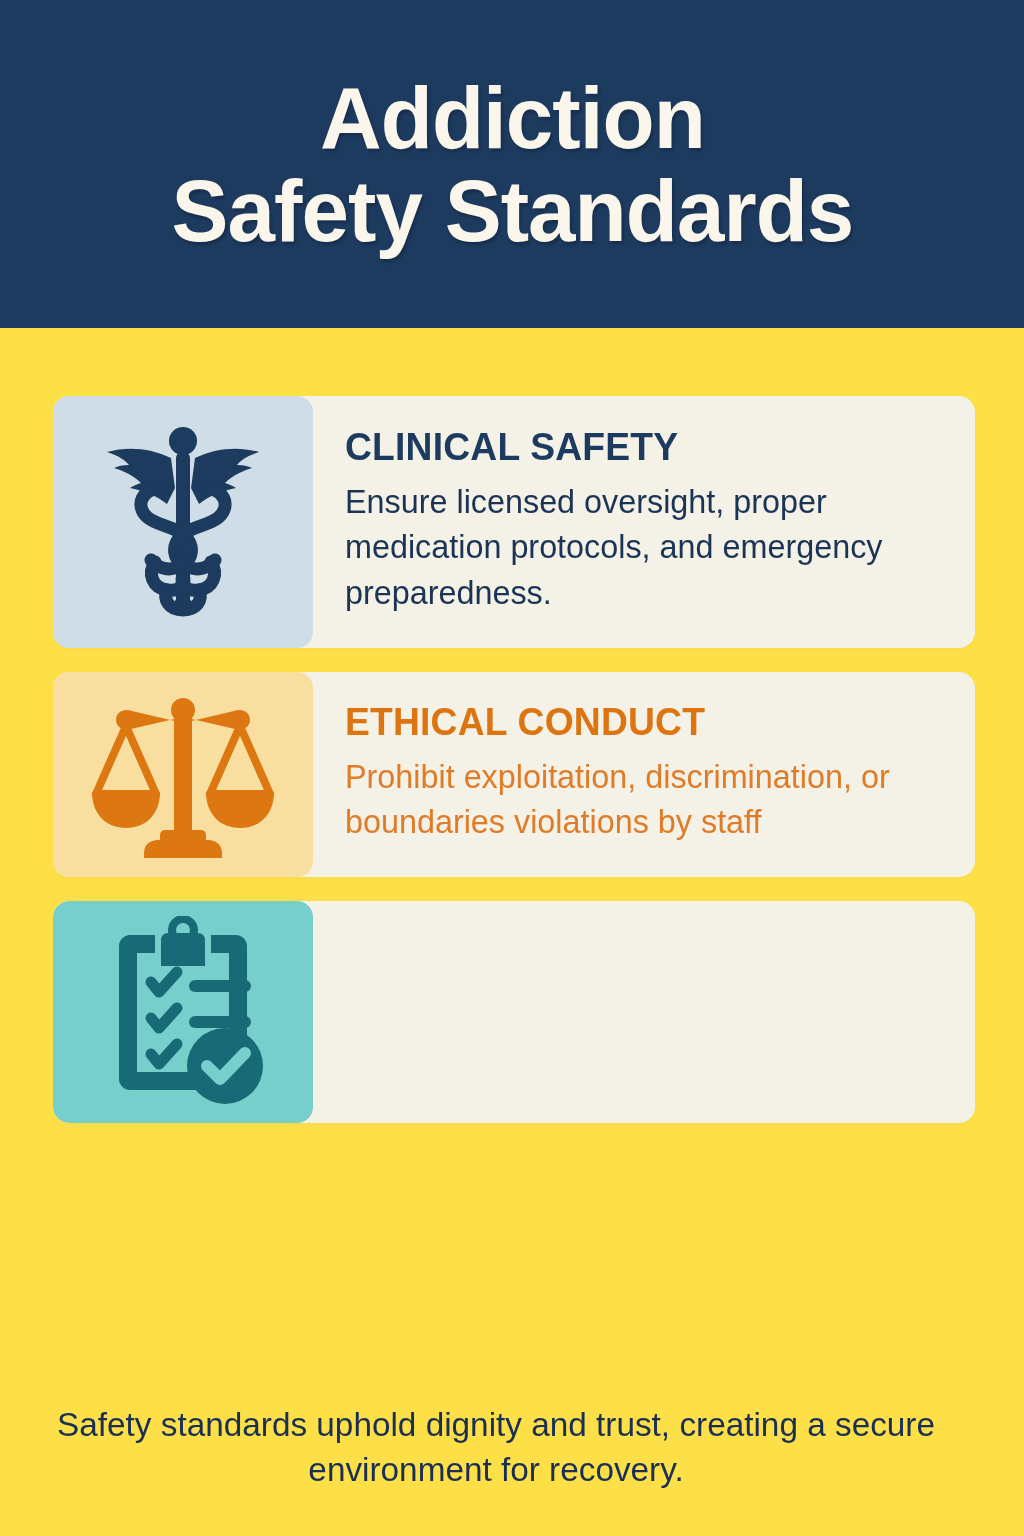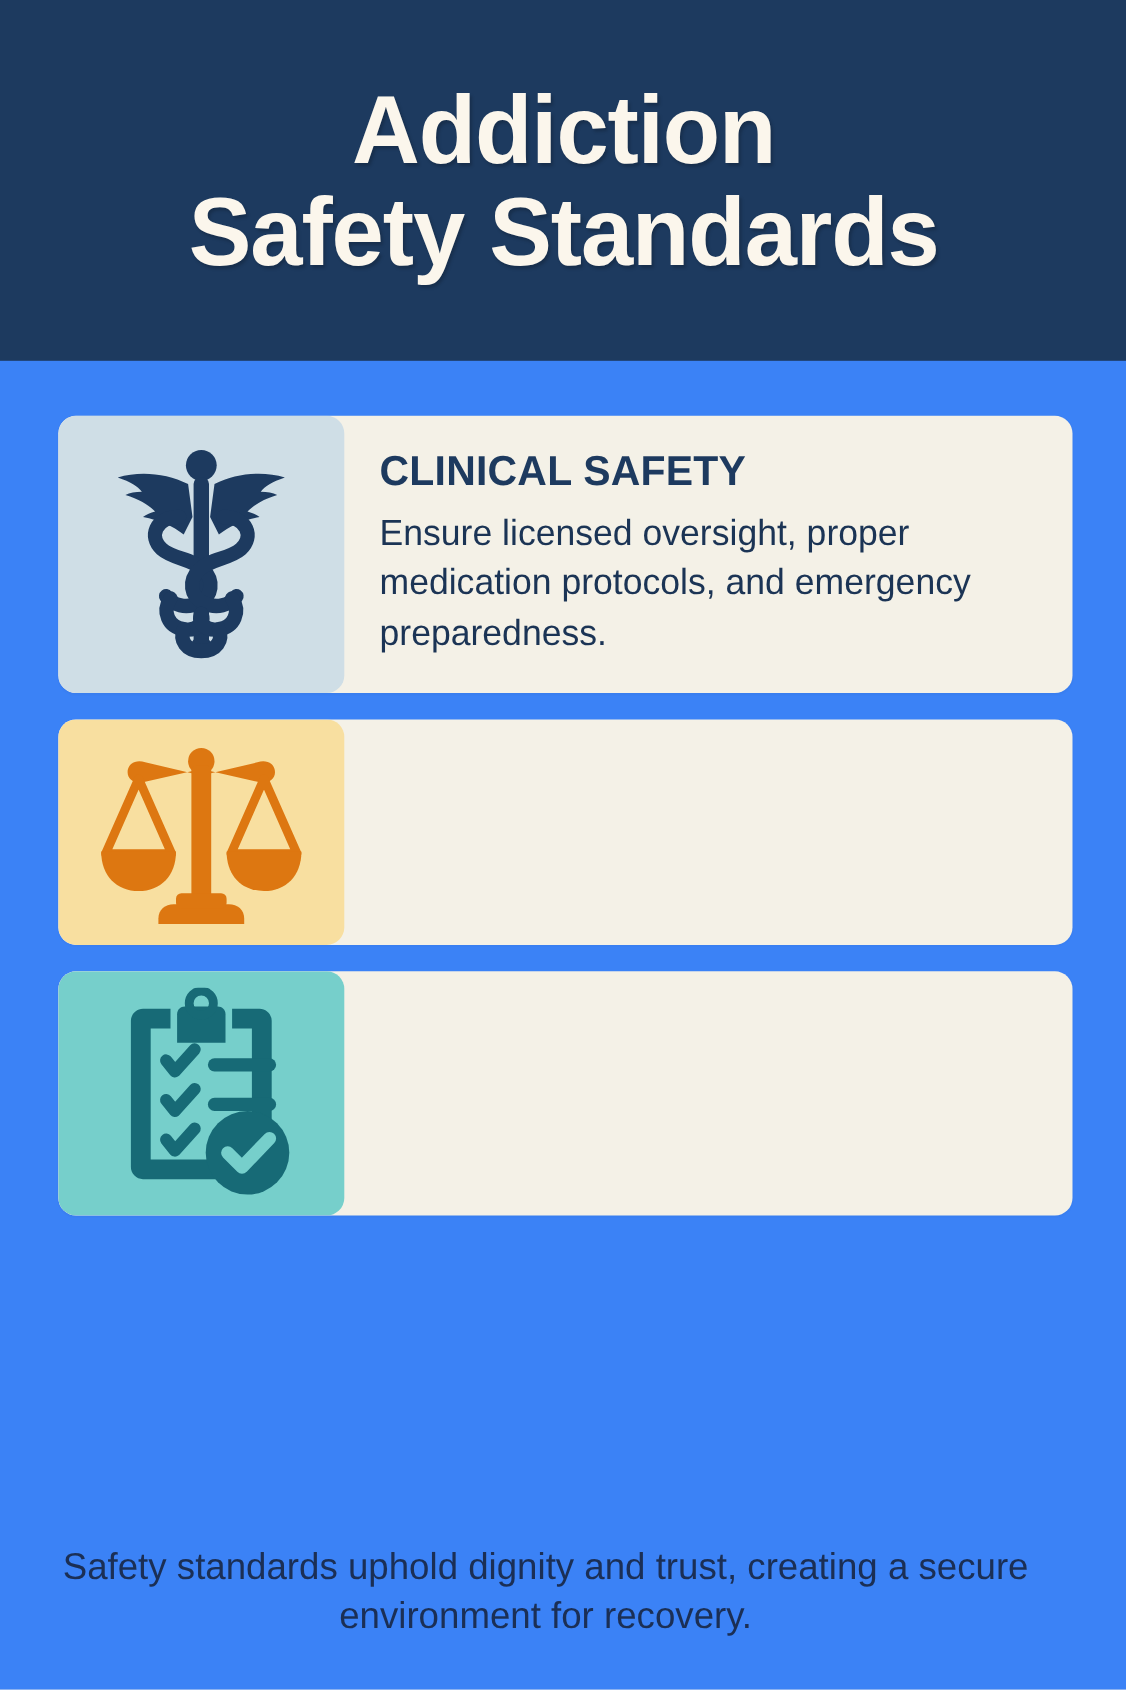--- a/index.html
+++ b/index.html
@@ -10,21 +10,21 @@
     width: 1024px;
     height: 1536px;
     background: #FDF6EC;
     font-family: "Liberation Sans", sans-serif;
     overflow: hidden;
   }
   .poster {
     position: relative;
     width: 1024px;
     height: 1536px;
-    background: #3b82f6;
+    background: #fde047;
     display: flex;
     flex-direction: column;
   }
 
   
   .header {
     width: 100%;
     height: 328px;
     background: #1D3A5F;
     display: flex;
@@ -46,21 +46,21 @@
     text-shadow: 2px 3px 3px rgba(0,0,0,0.20);
     margin: 0;
   }
   .header-title .line {
     display: block;
     white-space: nowrap;
   }
 
   
   .cards {
-    padding: 50px 49px 0 53px;
+    padding: 68px 49px 0 53px;
     display: flex;
     flex-direction: column;
     gap: 24px;
   }
   .card {
     position: relative;
     display: flex;
     align-items: stretch;
     background: #F4F1E7;
     border-radius: 16px;
@@ -188,20 +188,24 @@
             <path d="M38 36 L8 104 L68 104 Z" fill="none" stroke="#DD7711" stroke-width="8" stroke-linejoin="round"></path>
 
             <path d="M4 102 L72 102 C72 124 58 138 38 138 C18 138 4 124 4 102 Z"></path>
 
             <path d="M152 36 L122 104 L182 104 Z" fill="none" stroke="#DD7711" stroke-width="8" stroke-linejoin="round"></path>
 
             <path d="M118 102 L186 102 C186 124 172 138 152 138 C132 138 118 124 118 102 Z"></path>
           </g>
         </svg>
       </div>
+      <div class="card-body">
+        <div class="card-title" style="color:#DC7410;">ETHICAL CONDUCT</div>
+        <div class="card-desc" style="color:#E07B28;">Prohibit exploitation, discrimination, or boundaries violations by staff</div>
+      </div>
     </div>
 
 
     <div class="card card-4">
       <div class="card-icon" style="background:#76CFCB;">
         <svg width="180" height="192" viewBox="0 0 180 192" aria-hidden="true">
           <g fill="#176A76">
 
             <path d="M26 30 C26 24 31 19 37 19 L62 19 L62 37 L44 37 L44 156 L116 156 L116 174 L37 174 C31 174 26 169 26 163 Z"></path>
             <path d="M118 19 L143 19 C149 19 154 24 154 30 L154 128 L136 128 L136 37 L118 37 Z"></path>

